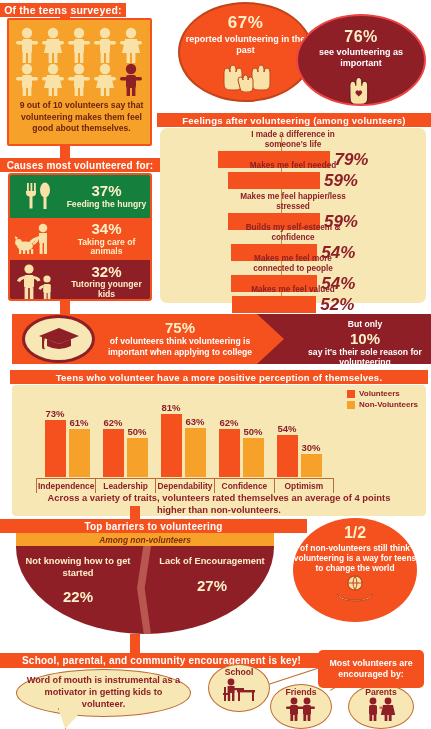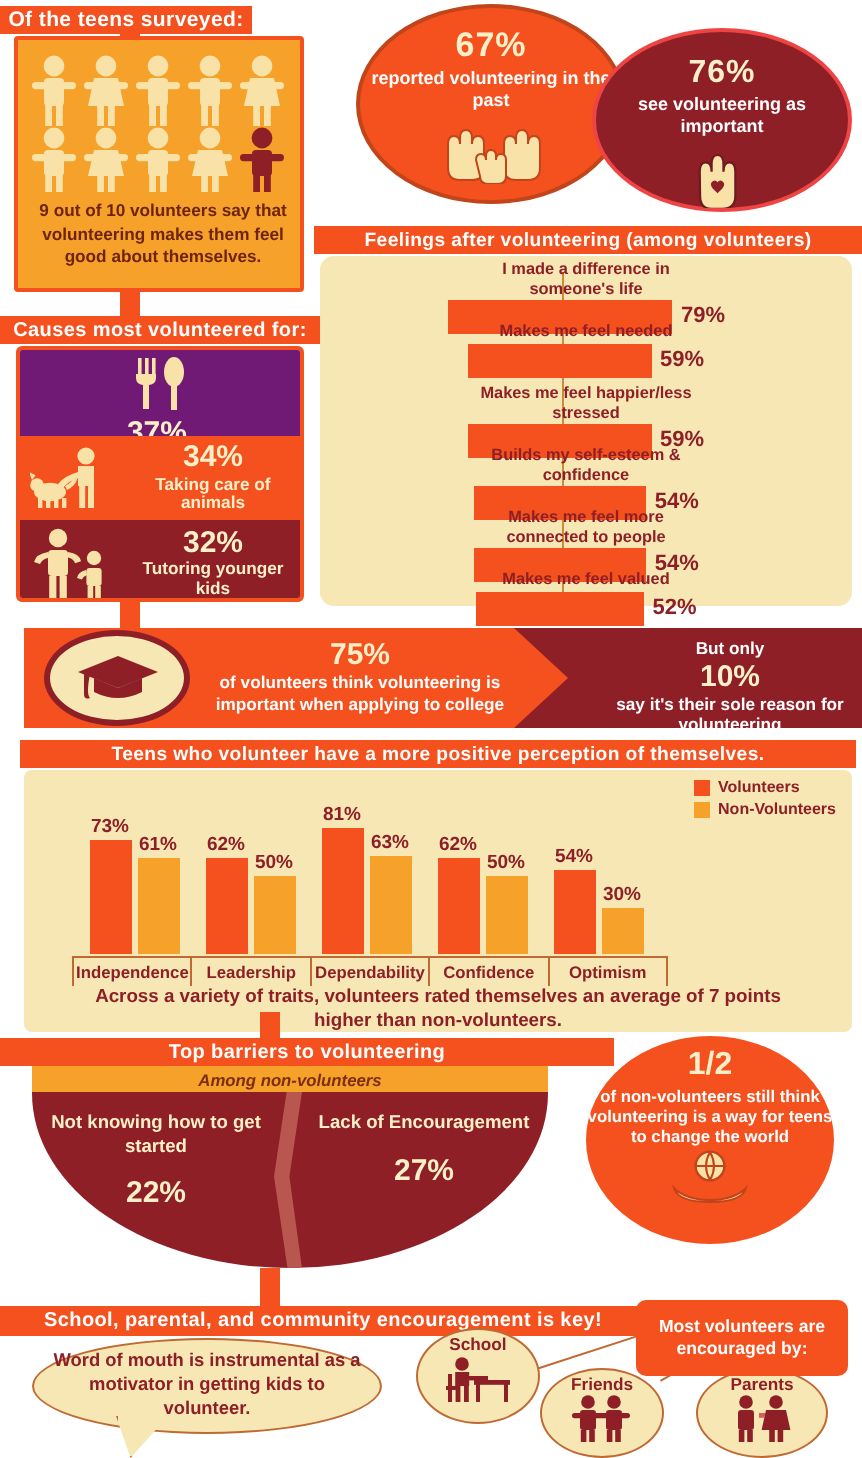--- a/index.html
+++ b/index.html
@@ -49,34 +49,34 @@
 
   
   #causes-header { left: 0; top: 158px; width: 160px; height: 14px; font-size: 10px; }
   #causes-panel { position: absolute; left: 8px; top: 173px; width: 144px; height: 128px;
                   border: 2px solid #f4511e; border-radius: 3px; overflow: hidden; }
   .cause-row { position: relative; height: 42.6px; display: flex; align-items: center; }
   .cause-row .c-ico { width: 56px; display: flex; align-items: center; justify-content: center; }
   .cause-row .c-txt { flex: 1; text-align: center; color: #fdf0c8; line-height: 1.1; padding-right: 3px; }
   .c-pct { font-size: 15px; font-weight: bold; display: block; }
   .c-lbl { font-size: 8.6px; font-weight: bold; display: block; }
-  .cause-1 { background: #701a75; flex-direction: column; }
+  .cause-1 { background: #15803d; }
   .cause-2 { background: #f4511e; }
   .cause-3 { background: #8e1f26; }
 
   
   #feelings-header { left: 157px; top: 113px; width: 274px; height: 14px; font-size: 9.6px; }
   #feelings-panel { position: absolute; left: 160px; top: 128px; width: 266px; height: 175px;
                     background: #f6e7b4; border-radius: 7px; }
   .feel-row { position: relative; height: 29px; margin-top: 2px; display: flex; align-items: center; flex-direction: column; }
   .feel-label { width: 118px; text-align: center; font-size: 8.2px; font-weight: bold;
                 color: #8e1f26; line-height: 1.2; }
   .feel-track { flex: 1; position: relative; height: 29px; display: flex; align-items: center; }
   .feel-bar { height: 17px; background: #f4511e; }
-  .feel-val { font-size: 11px; font-weight: bold; color: #8e1f26; margin-left: 4px; }
+  .feel-val { font-size: 17px; font-weight: bold; color: #8e1f26; margin-left: 4px; font-style: italic; }
   #feel-axis { position: absolute; left: 121px; top: 8px; width: 1px; height: 160px; background: #c98c3c; }
 
   
   #arrow-band { position: absolute; left: 12px; top: 314px; width: 419px; height: 50px; }
   #arrow-dark { position: absolute; left: 0; top: 0; width: 419px; height: 50px; background: #8e1f26; }
   #arrow-orange { position: absolute; left: 0; top: 0; width: 272px; height: 50px; background: #f4511e;
                   clip-path: polygon(0 0, 245px 0, 272px 25px, 245px 50px, 0 50px); }
   #grad-circle { position: absolute; left: 10px; top: 1px; width: 73px; height: 48px;
                  background: #f6e7b4; border: 3px solid #8e1f26; border-radius: 50%;
                  display: flex; align-items: center; justify-content: center; }
@@ -469,21 +469,21 @@
           </div>
         </div>
       </div>
     <div id="xaxis">
         <div class="xt">Independence</div>
         <div class="xt">Leadership</div>
         <div class="xt">Dependability</div>
         <div class="xt">Confidence</div>
         <div class="xt">Optimism</div>
       </div>
-    <div id="traits-note">Across a variety of traits, volunteers rated themselves an average of 7 points higher than non-volunteers.</div>
+    <div id="traits-note">Across a variety of traits, volunteers rated themselves an average of 4 points higher than non-volunteers.</div>
   </div>
 
   <div class="connector" style="left:130px;top:506px;width:10px;height:14px;"></div>
   <div class="banner" id="barriers-header">Top barriers to volunteering</div>
   <div id="barriers-sub">Among non-volunteers</div>
   <div id="barriers-dome">
     <div id="dome-split"></div>
     <div class="bar-col" id="bar-col-1">
       <div class="bar-lbl">Not knowing how to get started</div>
       <div class="bar-pct">22%</div>

